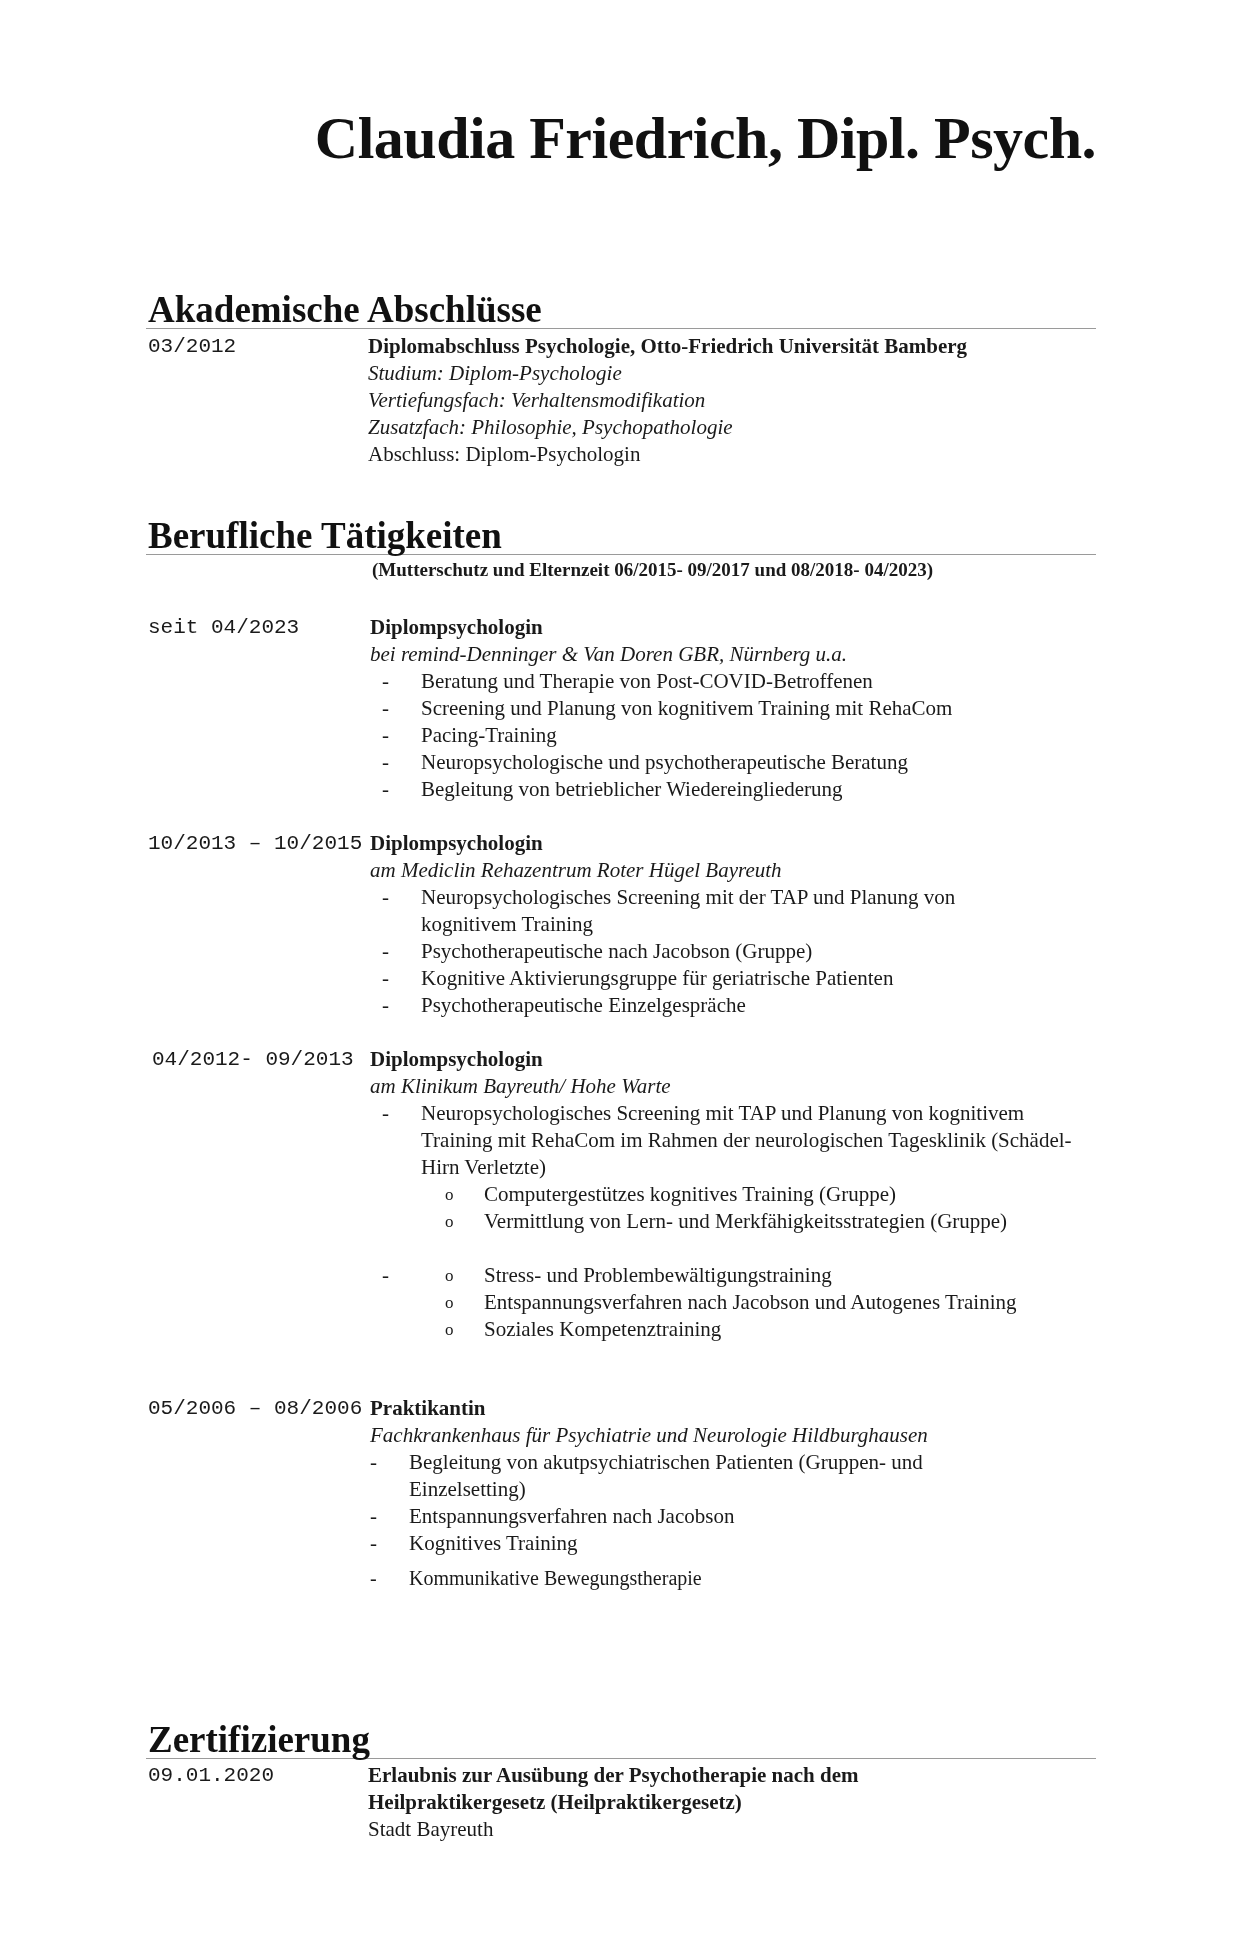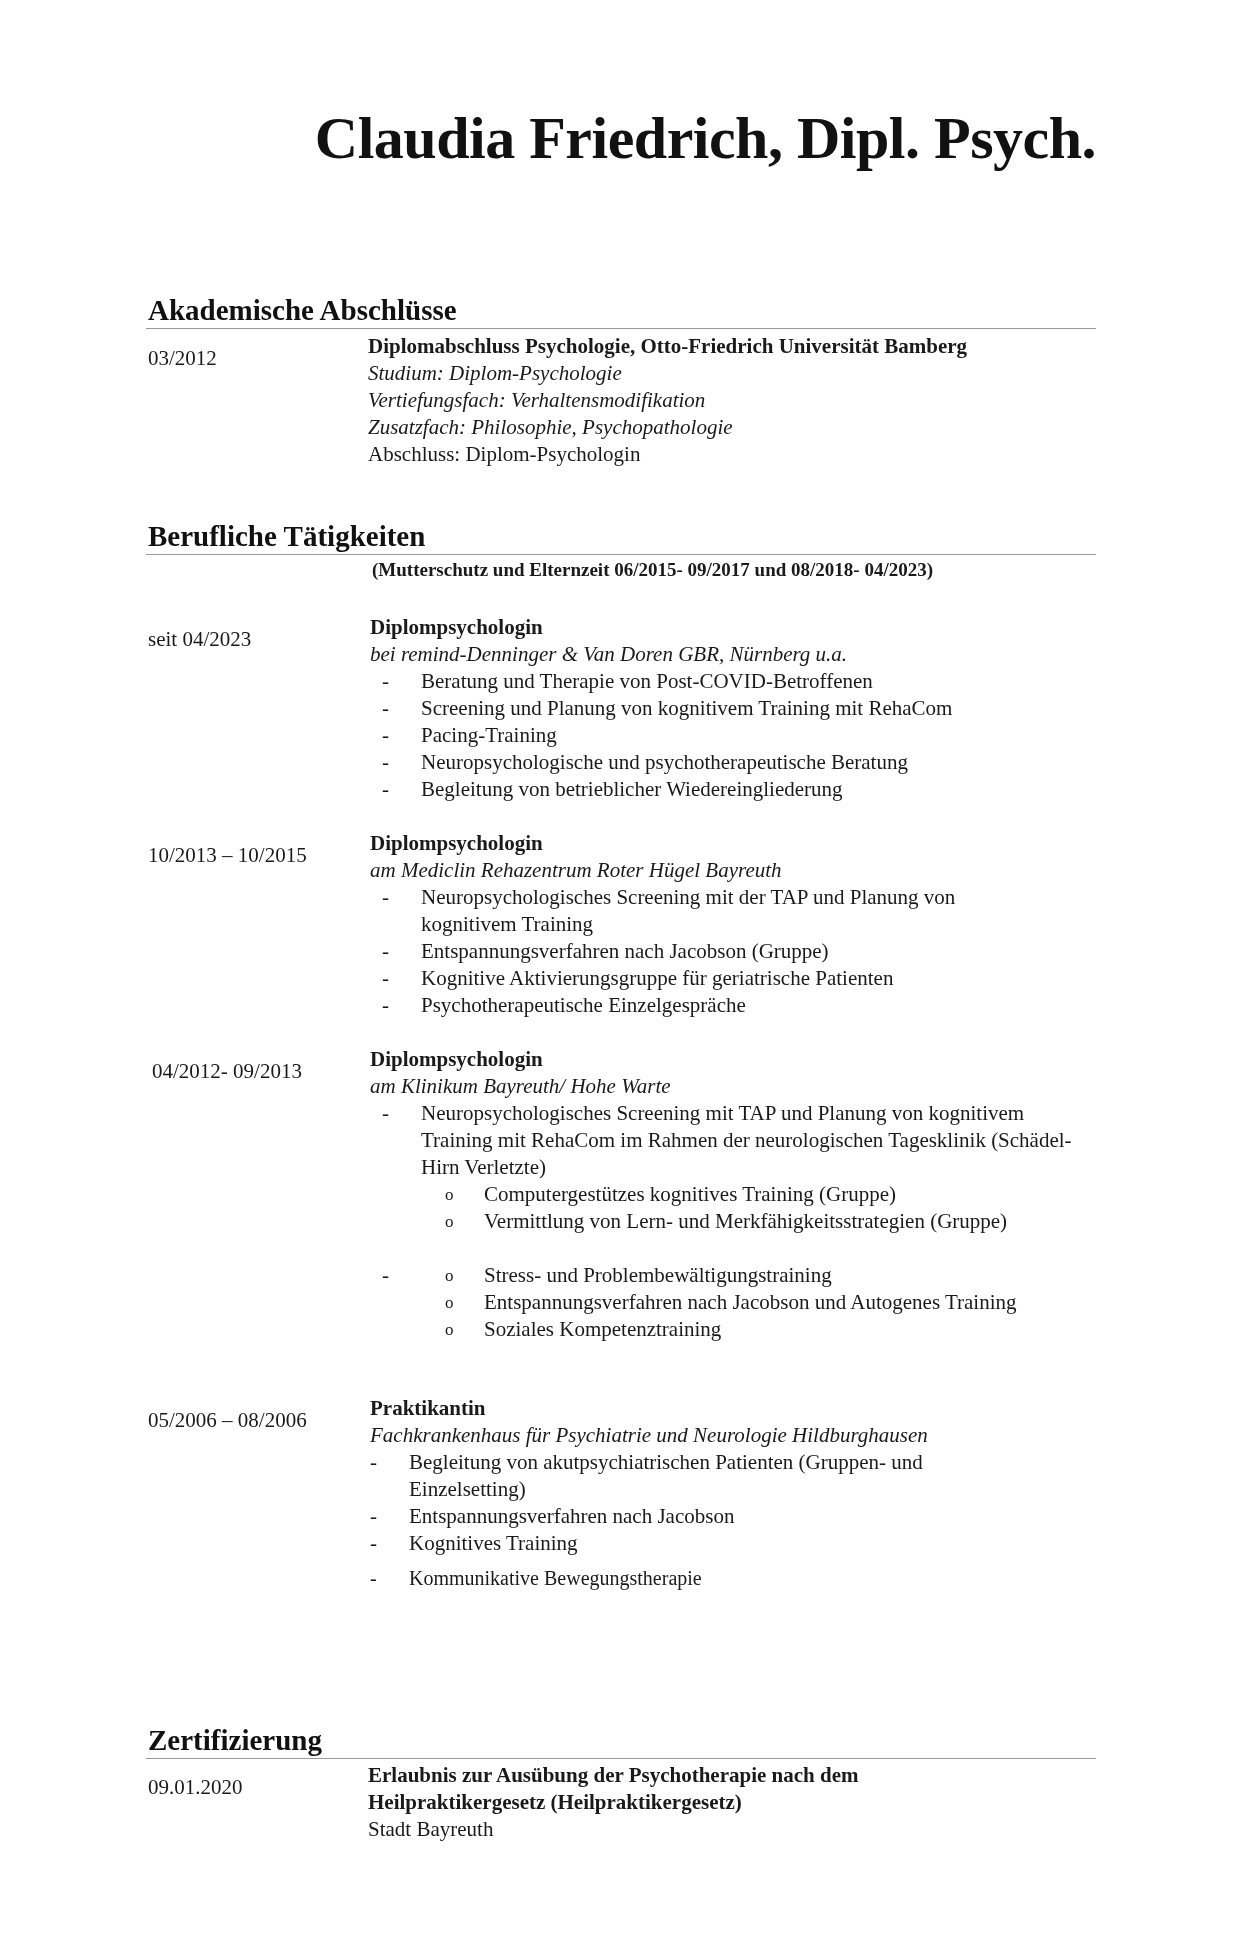--- a/index.html
+++ b/index.html
@@ -12,26 +12,26 @@
       line-height: 27px;
     }
     .page { position: absolute; left: 0; top: 0; width: 1240px; height: 1950px; }
     .name {
       position: absolute; right: 144px; top: 113px;
       font-size: 60px; font-weight: bold; letter-spacing: -0.5px;
       line-height: 50px; color: #111; margin-left: 24px;
     }
     .section { position: absolute; left: 146px; width: 950px; }
     .section-title {
-      font-size: 29px; font-weight: bold; line-height: 34px;
+      font-size: 37px; font-weight: bold; line-height: 34px;
       padding-left: 2px; color: #111;
     }
     .rule { height: 1px; background: #9a9a9a; margin-top: 1px; }
     .entry { position: relative; }
-    .date { position: absolute; left: 2px; top: 12px; white-space: nowrap; }
+    .date { position: absolute; left: 2px; top: 0; white-space: nowrap; font-family: Liberation Mono, monospace; }
     .content { margin-left: 224px; }
     .bold { font-weight: bold; }
     .it { font-style: italic; }
     ul.dash { list-style: none; margin-left: 12px; }
     ul.dash > li { position: relative; padding-left: 39px; }
     ul.dash > li > .marker { position: absolute; left: 0; top: 0; }
     ul.circ { list-style: none; margin-left: 51px; }
     ul.circ > li { position: relative; padding-left 28px; padding-left: 39px; }
     ul.circ > li > .marker { position: absolute; left: 0; top: 0; font-size: 17px; }
     .justify { text-align: justify; text-align-last: left; }
@@ -79,21 +79,21 @@
       </div>
     </div>
 
     <div class="entry" style="margin-top:27px;">
       <div class="date">10/2013 – 10/2015</div>
       <div class="content">
         <div class="bold">Diplompsychologin</div>
         <div class="it">am Mediclin Rehazentrum Roter Hügel Bayreuth</div>
         <ul class="dash" style="width:640px;">
           <li><span class="marker">-</span><span>Neuropsychologisches Screening mit der TAP und Planung von kognitivem Training</span></li>
-          <li><span class="marker">-</span><span>Entspannungsverfahren nach Jacobson (Gruppe)</span></li>
+          <li><span class="marker">-</span><span>Psychotherapeutische nach Jacobson (Gruppe)</span></li>
           <li><span class="marker">-</span><span>Kognitive Aktivierungsgruppe für geriatrische Patienten</span></li>
           <li><span class="marker">-</span><span>Psychotherapeutische Einzelgespräche</span></li>
         </ul>
       </div>
     </div>
 
     <div class="entry" style="margin-top:27px;">
       <div class="date" style="left:6px;">04/2012- 09/2013</div>
       <div class="content">
         <div class="bold">Diplompsychologin</div>

